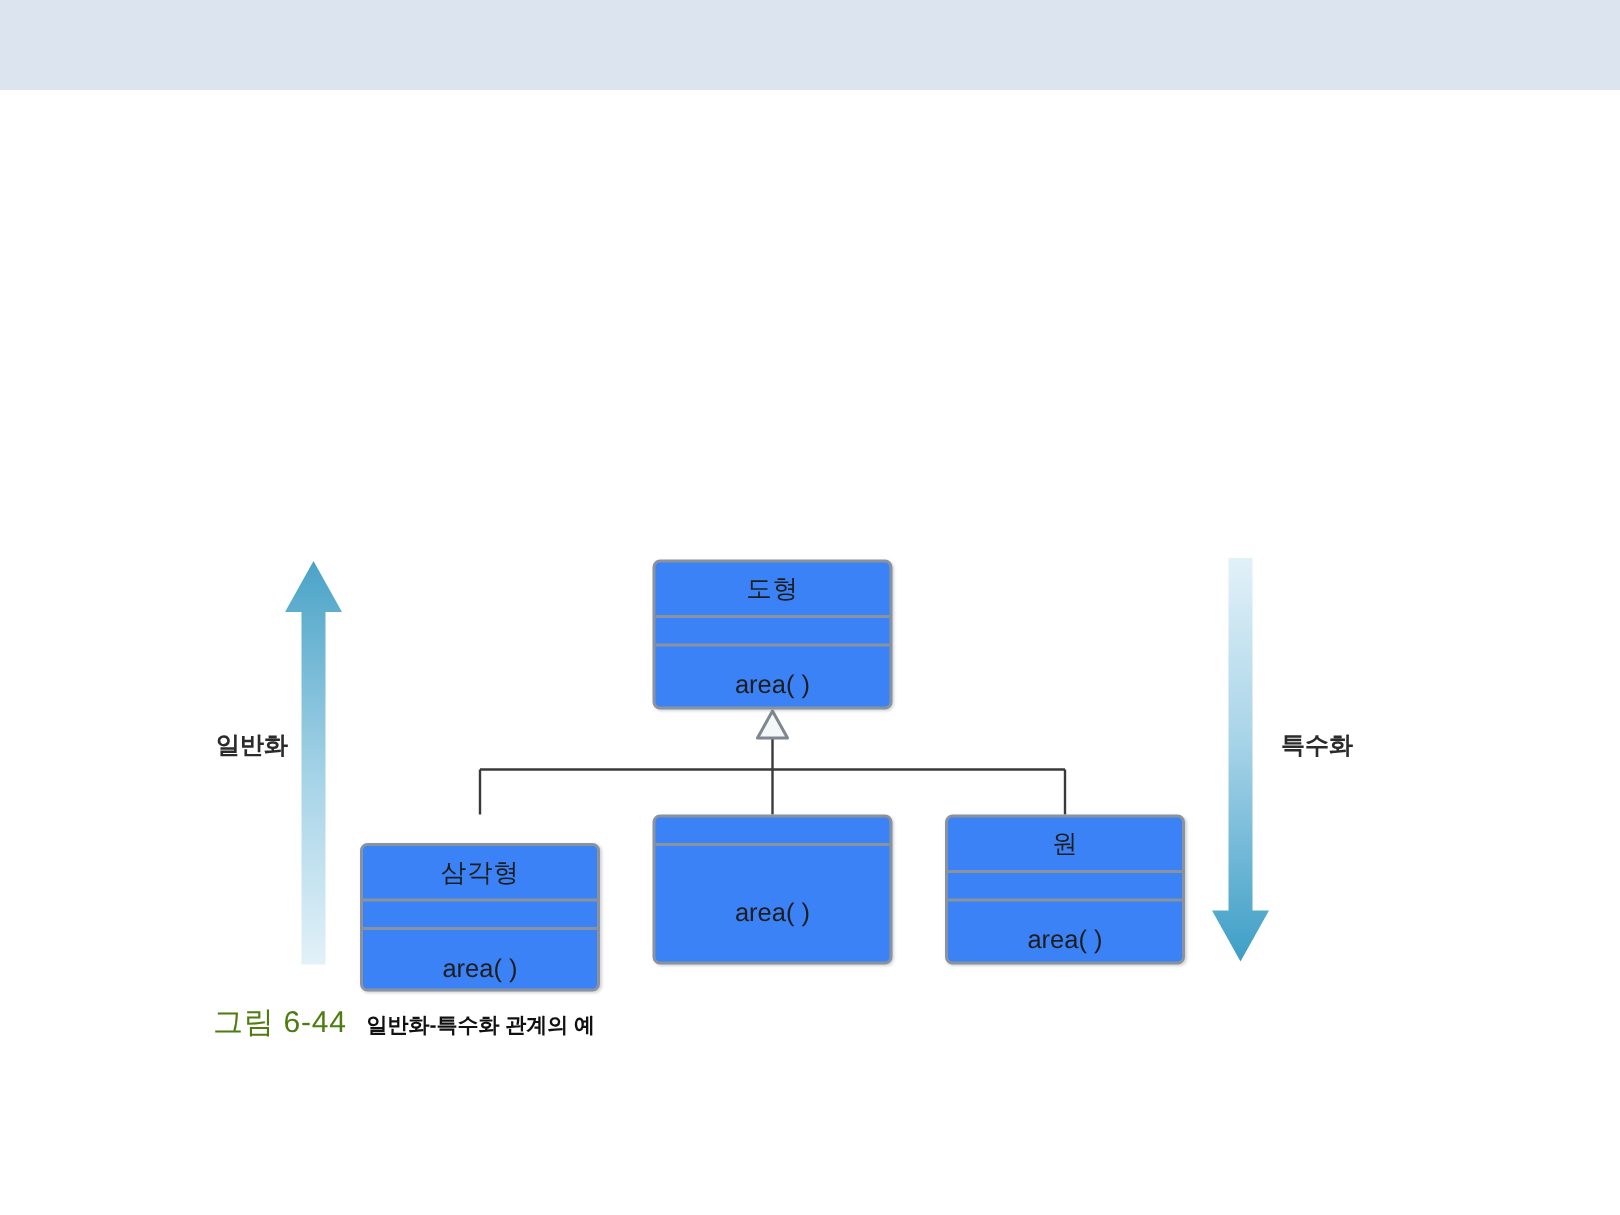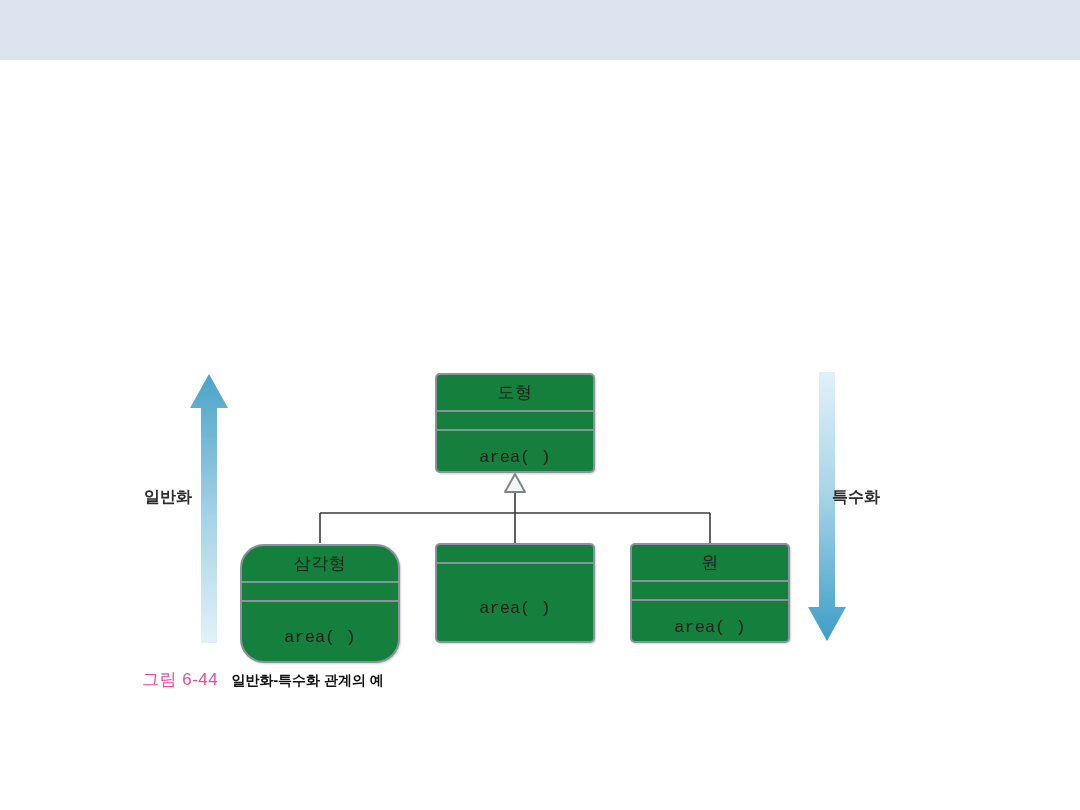--- a/index.html
+++ b/index.html
@@ -41,27 +41,26 @@
     left: 0;
     top: 0;
     width: 1080px;
     height: 810px;
     pointer-events: none;
   }
   
   .uml-class {
     position: absolute;
     box-sizing: border-box;
-    background: #15803d;
+    background: #3b82f6;
     border: 2px solid #8a939d;
     border-radius: 5px;
     box-shadow: 1px 1px 2px rgba(120,130,140,0.35);
     display: flex;
     flex-direction: column;
-    font-family: Liberation Mono, monospace;
   }
   .uml-name {
     flex: 0 0 35px;
     display: flex;
     align-items: center;
     justify-content: center;
     border-bottom: 2px solid #8a939d;
     font-size: 17px;
     color: #1d1d1d;
     letter-spacing: 0.5px;
@@ -80,24 +79,23 @@
     margin-top: 12px;
   }
   #class-shape {
     left: 435px;
     top: 373px;
     width: 160px;
     height: 100px;
   }
   #class-triangle {
     left: 240px;
-    top: 544px;
-    width: 160px;
-    height: 119px;
-    border-radius: 24px;
+    top: 562px;
+    width: 160px;
+    height: 99px;
   }
   #class-rectangle {
     left: 435px;
     top: 543px;
     width: 160px;
     height: 100px;
   }
   #class-circle {
     left: 630px;
     top: 543px;
@@ -119,34 +117,34 @@
     font-weight: bold;
     color: #2b2b2b;
     white-space: nowrap;
   }
   #label-generalization {
     left: 144px;
     top: 487px;
     text-align: right;
   }
   #label-specialization {
-    left: 832px;
+    left: 854px;
     top: 487px;
   }
   
   #caption {
     position: absolute;
     left: 142px;
     top: 668px;
     font-size: 15px;
     white-space: nowrap;
   }
   #caption-number {
-    color: #ec4899;
-    font-size: 17px;
+    color: #4d7c0f;
+    font-size: 20px;
     letter-spacing: 0.5px;
   }
   #caption-title {
     color: #111111;
     font-weight: bold;
     font-size: 14px;
     margin-left: 9px;
   }
 </style>
 </head>

